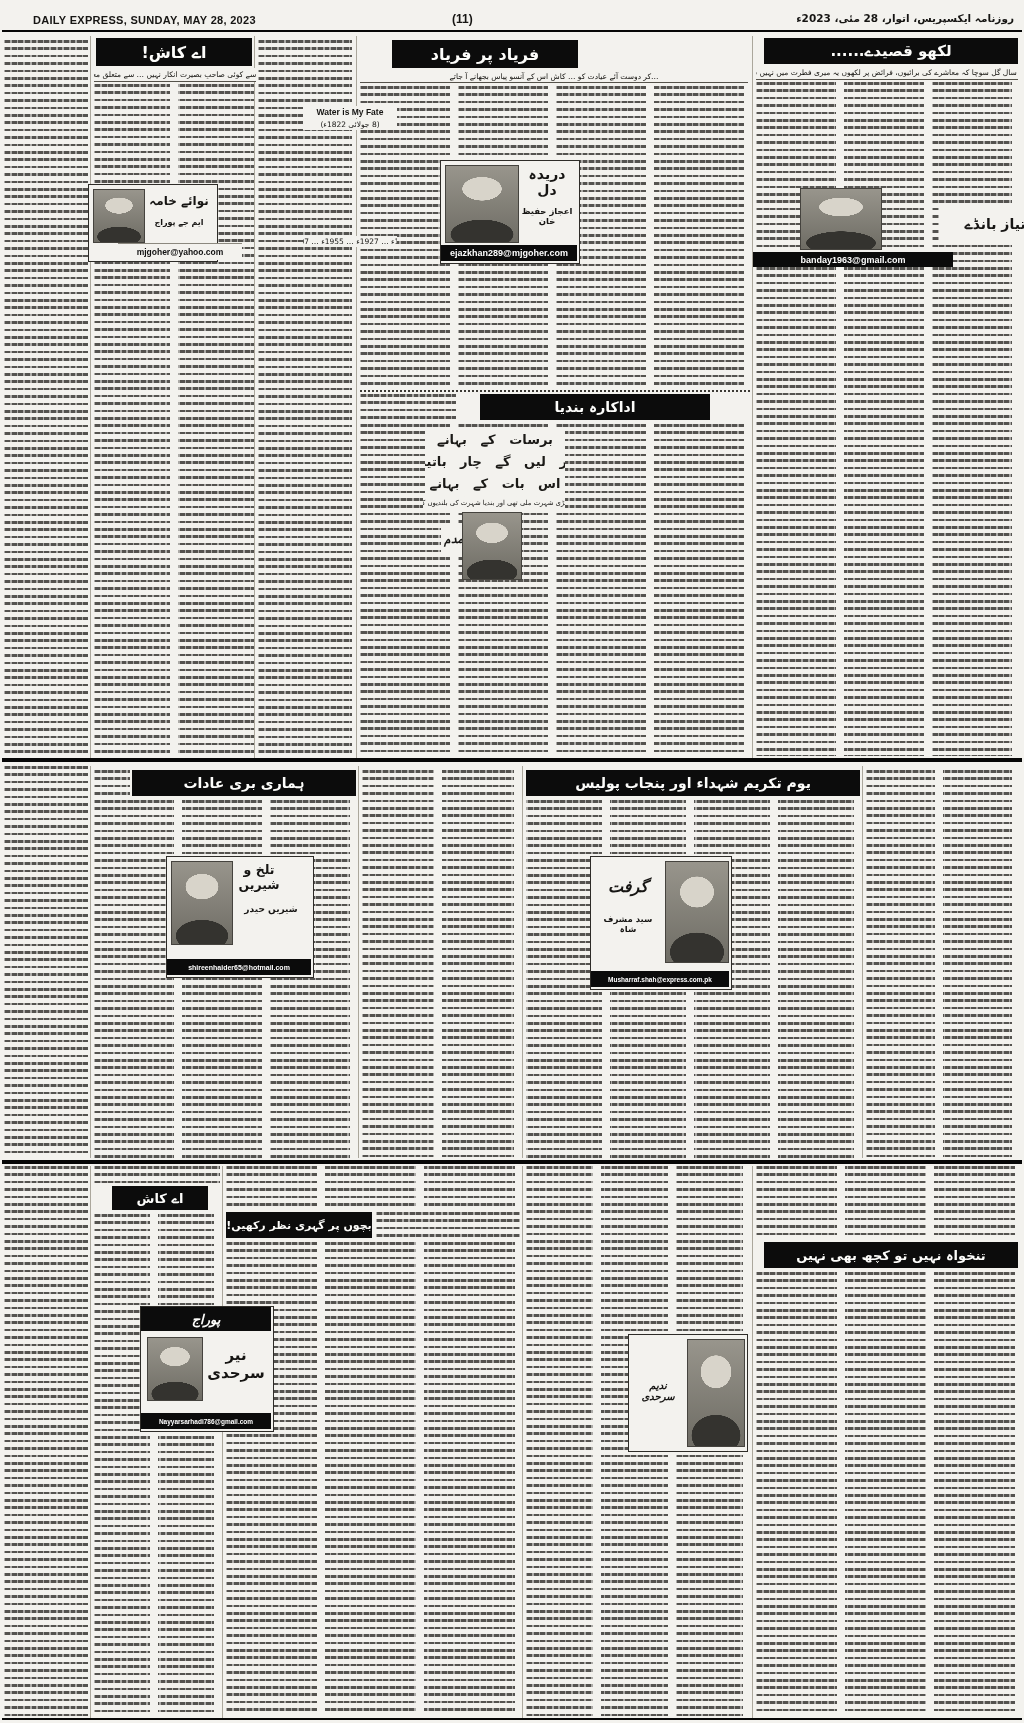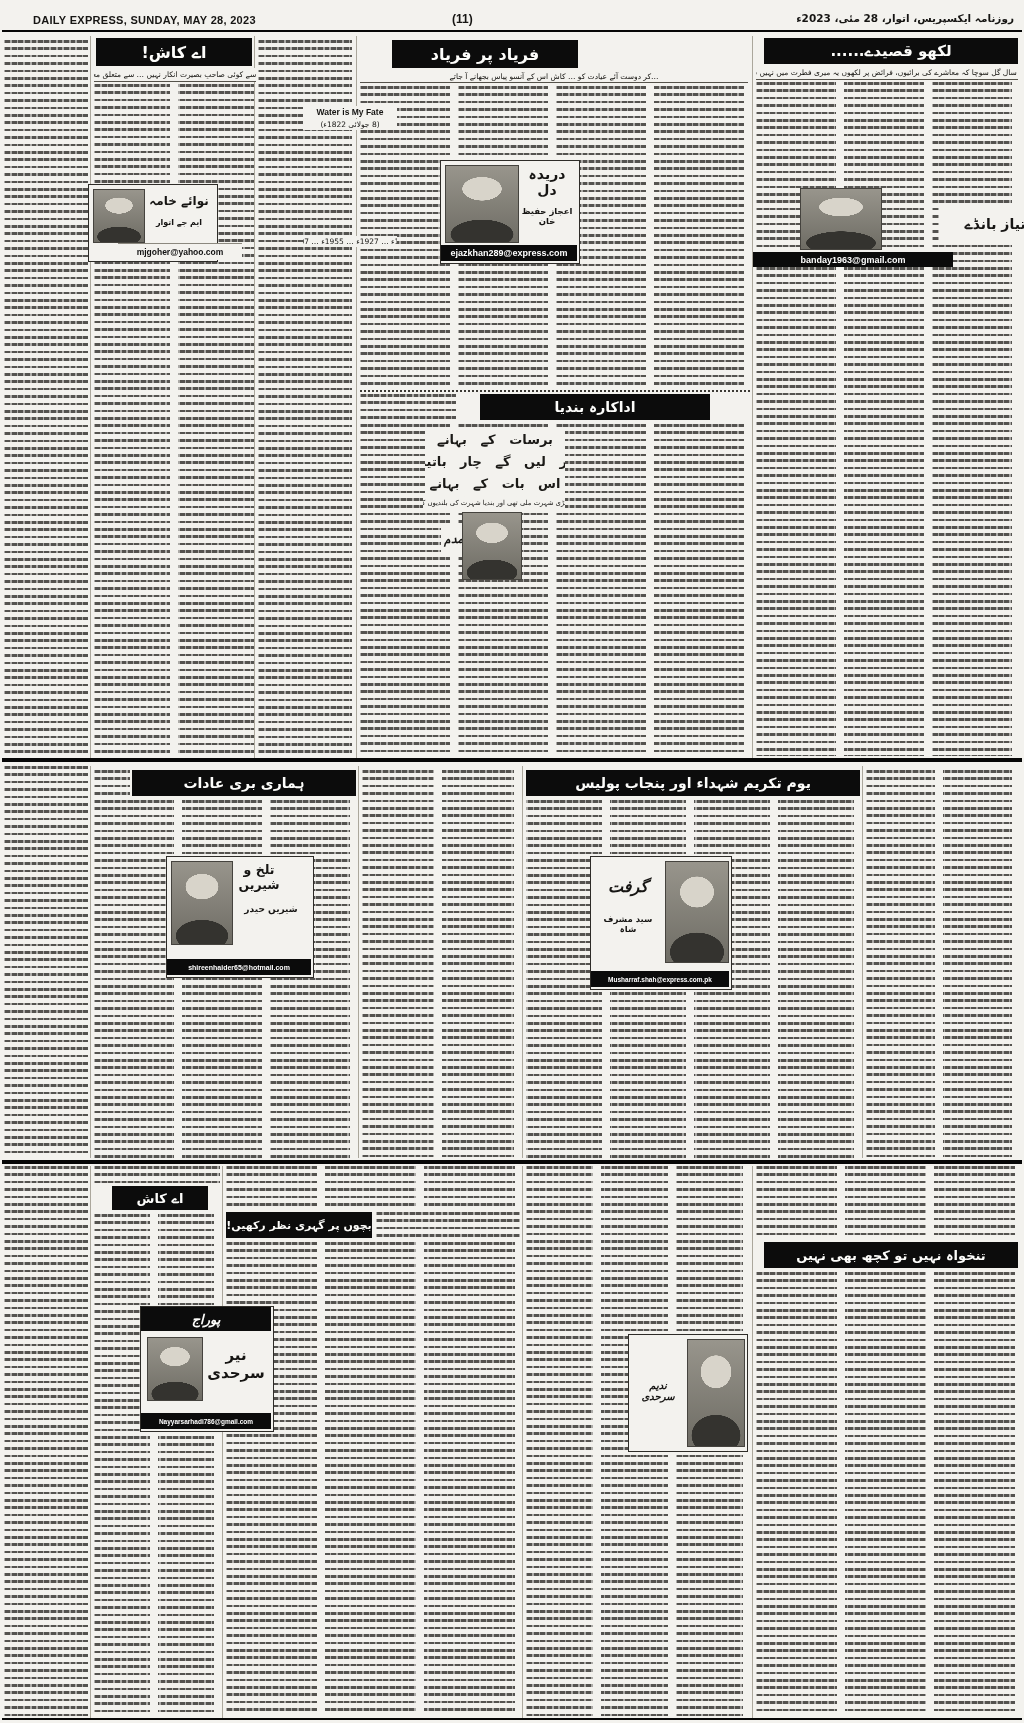--- a/index.html
+++ b/index.html
@@ -70,38 +70,38 @@
 
 <div class="sim" style="left:4px;top:40px;width:84px;height:716px;--cw:300px"></div>
 
 <div class="bar urdu" style="left:96px;top:38px;width:156px;height:28px;font-size:16px">اے کاش!</div>
 <div class="sub" style="left:94px;top:68px;width:162px;height:13px">اس حقیقت سے کوئی صاحبِ بصیرت انکار نہیں … سے متعلق معلومات نہیں</div>
 <div class="sim" style="left:94px;top:84px;width:160px;height:672px;--cw:84px"></div>
 
 <div class="box" style="left:88px;top:184px;width:128px;height:76px">
   <div class="photo" style="left:4px;top:4px;width:50px;height:52px"></div>
   <div class="boxtitle urdu" style="left:56px;top:6px;width:68px;height:20px;font-size:12px">نوائے خامہ</div>
-  <div class="boxauthor urdu" style="left:56px;top:30px;width:68px;height:14px;font-size:8px">ایم جے اتوار</div>
+  <div class="boxauthor urdu" style="left:56px;top:30px;width:68px;height:14px;font-size:8px">ایم جے پوراج</div>
   <div class="emailplain" style="left:1px;top:58px;width:124px;height:16px;font-size:8.5px">mjgoher@yahoo.com</div>
 </div>
 
 <div class="sim" style="left:258px;top:40px;width:94px;height:716px;--cw:300px"></div>
 <div class="frag lat" style="left:258px;top:106px;width:94px;height:12px;font-size:8.5px;font-weight:700">Water is My Fate</div>
 <div class="frag urdu" style="left:258px;top:119px;width:94px;height:11px;font-size:7.5px">(8 جولائی 1822ء)</div>
 <div class="frag urdu" style="left:258px;top:236px;width:94px;height:11px;font-size:7.5px">1792ء … 1927ء … 1955ء … 2007ء</div>
 
 <div class="bar urdu" style="left:392px;top:40px;width:186px;height:28px;font-size:16px">فریاد پر فریاد</div>
 <div class="sub" style="left:360px;top:70px;width:388px;height:12px">…کر دوست آئے عیادت کو … کاش اس کے آنسو پیاس بجھانے آ جاتے</div>
 <div class="sim" style="left:360px;top:86px;width:390px;height:300px;--cw:98px"></div>
 
 <div class="box" style="left:440px;top:160px;width:138px;height:102px">
   <div class="photo" style="left:4px;top:4px;width:72px;height:76px"></div>
   <div class="boxtitle urdu" style="left:78px;top:8px;width:56px;height:26px;font-size:14px">دریدہ دل</div>
   <div class="boxauthor urdu" style="left:78px;top:42px;width:56px;height:26px;font-size:8.5px">اعجاز حفیظ خان</div>
-  <div class="emailbar" style="left:0px;top:84px;width:136px;height:16px;font-size:9px">ejazkhan289@express.com</div>
+  <div class="emailbar" style="left:0px;top:84px;width:136px;height:16px;font-size:9px">ejazkhan289@mjgoher.com</div>
 </div>
 
 <div class="dotrule" style="left:360px;top:390px;width:390px"></div>
 <div class="sim" style="left:360px;top:394px;width:96px;height:28px;--cw:300px"></div>
 <div class="bar urdu" style="left:480px;top:394px;width:230px;height:26px;font-size:14px">اداکارہ بندیا</div>
 <div class="sim" style="left:360px;top:424px;width:390px;height:332px;--cw:98px"></div>
 
 <div class="frag" style="left:380px;top:428px;width:140px;height:68px;z-index:5">
   <div>
     <div class="lyr">برسات کے بہانے</div>

